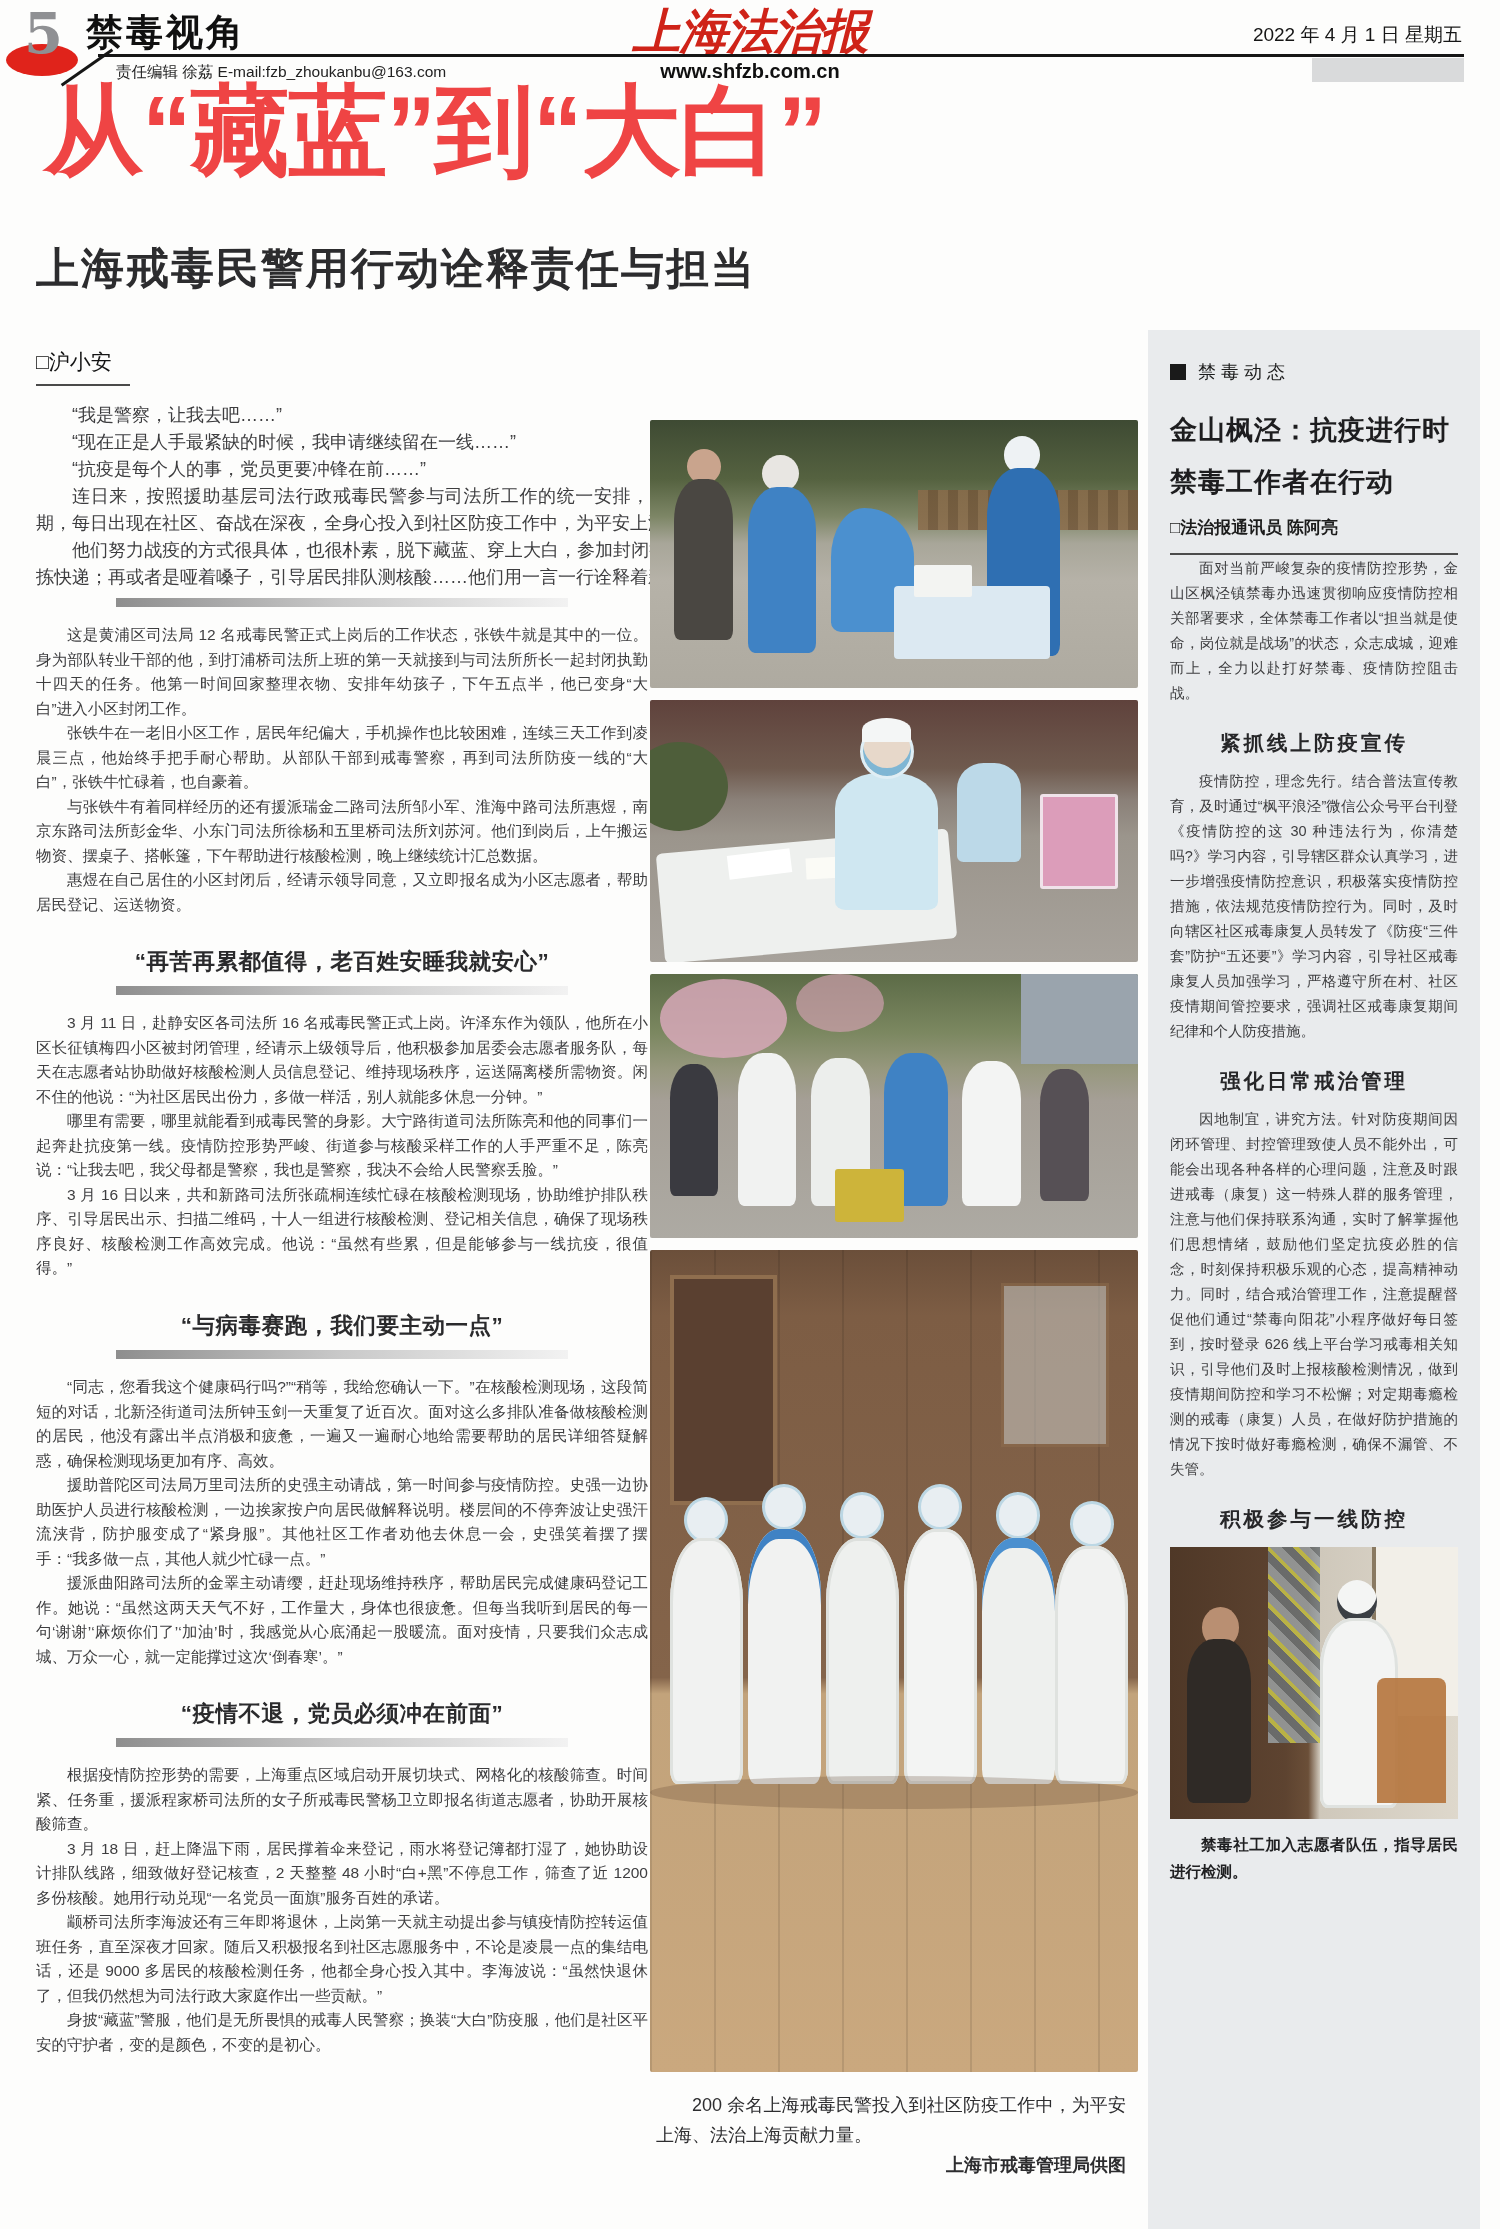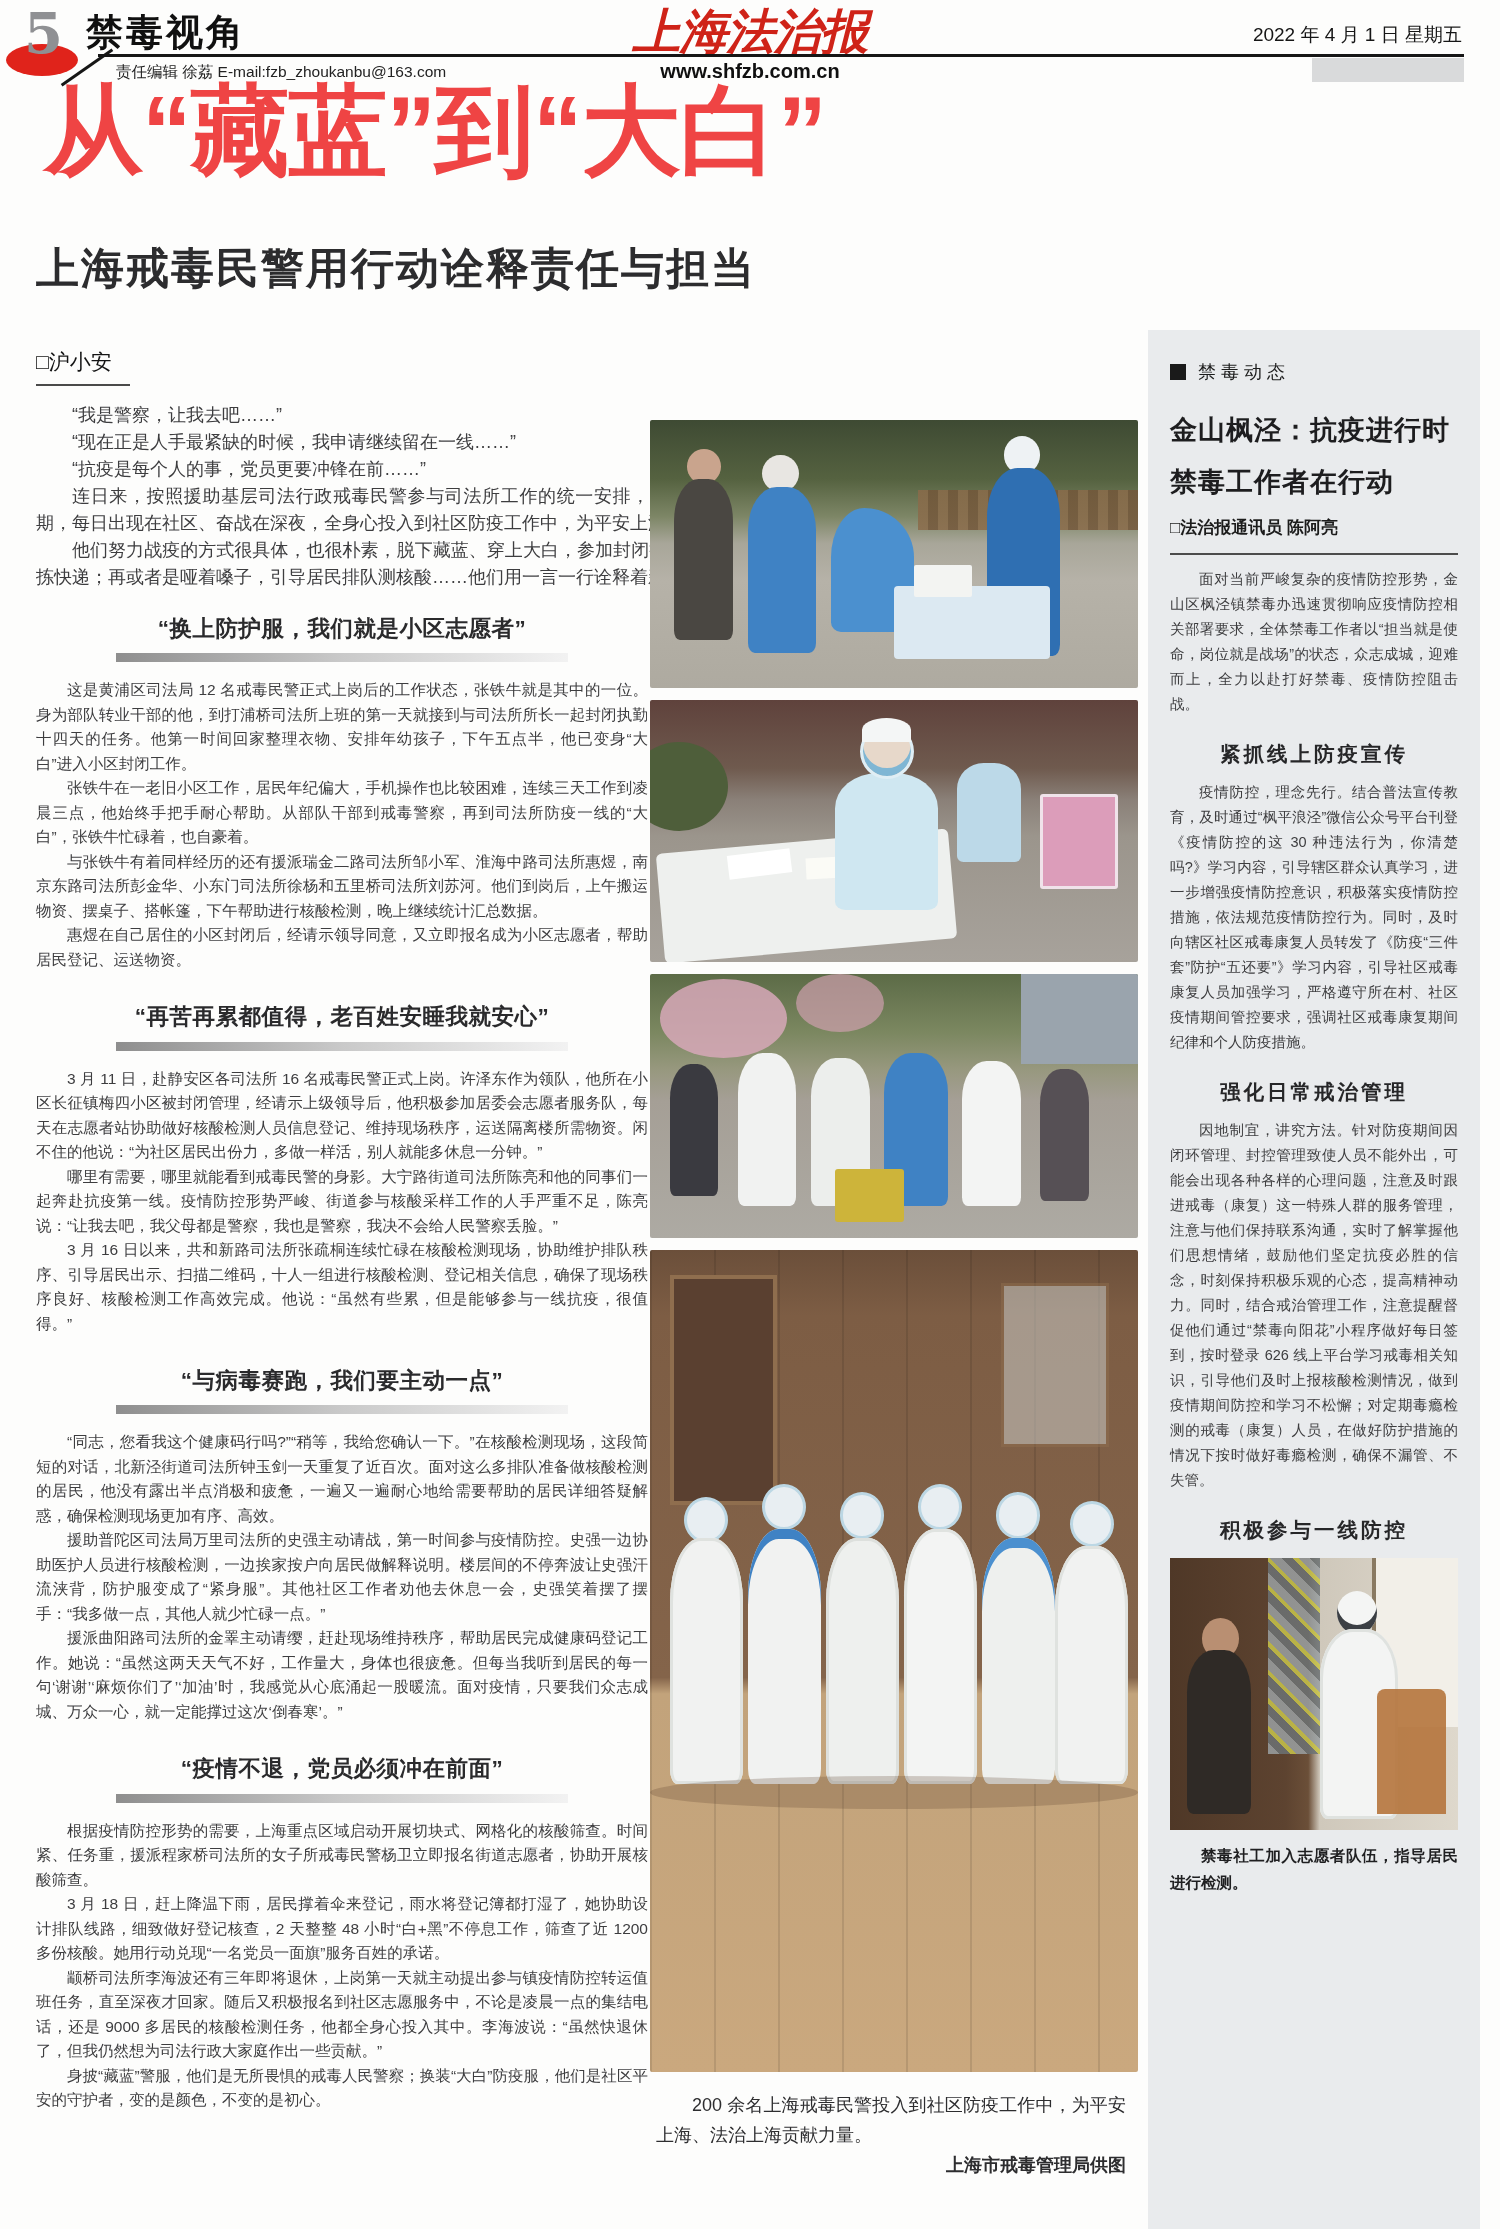--- a/index.html
+++ b/index.html
@@ -47,21 +47,21 @@
 
   .mid-caption { position:absolute; left:656px; top:2090px; width:470px; font-size:18px; line-height:30px; color:#2d2d2f; text-align:justify; }
   .mid-caption .credit { text-align:right; font-weight:bold; text-indent:0; }
 
   
   .sidebar { position:absolute; left:1148px; top:330px; width:332px; height:1899px; background:#e9ebed; padding:30px 22px 20px; overflow:hidden; }
   .side-tag { display:flex; align-items:center; gap:12px; font-size:18px; color:#1c1c1c; letter-spacing:5px; }
   .side-tag .sq { width:16px; height:16px; background:#1a1a1a; flex:0 0 auto; }
   .side-title { margin-top:20px; font-size:27px; font-weight:bold; color:#1d1d1f; line-height:52px; letter-spacing:1px; }
   .side-byline { margin-top:8px; font-size:17px; font-weight:bold; color:#1c1c1c; padding-bottom:14px; border-bottom:2px solid #4c4c4c; }
-  .side-body { margin-top:12px; font-size:14.5px; line-height:25px; color:#3d3d3f; text-align:justify; }
+  .side-body { margin-top:1px; font-size:14.5px; line-height:25px; color:#3d3d3f; text-align:justify; }
   .side-sec-head { text-align:center; font-size:20.5px; font-weight:bold; color:#262628; letter-spacing:3px; margin:24px 0 14px; }
   .side-photo { position:relative; width:100%; height:272px; margin-top:16px; overflow:hidden; background:linear-gradient(90deg,#4f3827 0%,#5d4330 40%,#6b4f38 48%,#cfc8bb 52%,#ded8cc 100%); }
   .side-caption { margin-top:12px; font-size:15.5px; font-weight:bold; line-height:27px; color:#1f1f21; text-align:justify; text-indent:2em; }
 </style>
 </head>
 <body>
 
 <div class="page">
 
   <div class="red-oval"></div>
@@ -81,21 +81,20 @@
 
   <div class="intro">
     <p class="news-p">“我是警察，让我去吧……”</p>
     <p class="news-p">“现在正是人手最紧缺的时候，我申请继续留在一线……”</p>
     <p class="news-p">“抗疫是每个人的事，党员更要冲锋在前……”</p>
     <p class="news-p">连日来，按照援助基层司法行政戒毒民警参与司法所工作的统一安排，上海 200 余名戒毒民警完成报到，在疫情防控关键时期，每日出现在社区、奋战在深夜，全身心投入到社区防疫工作中，为平安上海、法治上海贡献力量。</p>
     <p class="news-p">他们努力战疫的方式很具体，也很朴素，脱下藏蓝、穿上大白，参加封闭执勤任务，忙前忙后搬运物资；抑或是蹲在地上帮助分拣快递；再或者是哑着嗓子，引导居民排队测核酸……他们用一言一行诠释着新时代司法行政戒毒民警的责任和担当。</p>
   </div>
 
   <div class="left-col">
-    <div class="sec-head first">“换上防护服，我们就是小区志愿者”</div>
     <div class="sec-bar"></div>
     <p class="news-p">这是黄浦区司法局 12 名戒毒民警正式上岗后的工作状态，张铁牛就是其中的一位。身为部队转业干部的他，到打浦桥司法所上班的第一天就接到与司法所所长一起封闭执勤十四天的任务。他第一时间回家整理衣物、安排年幼孩子，下午五点半，他已变身“大白”进入小区封闭工作。</p>
     <p class="news-p">张铁牛在一老旧小区工作，居民年纪偏大，手机操作也比较困难，连续三天工作到凌晨三点，他始终手把手耐心帮助。从部队干部到戒毒警察，再到司法所防疫一线的“大白”，张铁牛忙碌着，也自豪着。</p>
     <p class="news-p">与张铁牛有着同样经历的还有援派瑞金二路司法所邹小军、淮海中路司法所惠煜，南京东路司法所彭金华、小东门司法所徐杨和五里桥司法所刘苏河。他们到岗后，上午搬运物资、摆桌子、搭帐篷，下午帮助进行核酸检测，晚上继续统计汇总数据。</p>
     <p class="news-p">惠煜在自己居住的小区封闭后，经请示领导同意，又立即报名成为小区志愿者，帮助居民登记、运送物资。</p>
 
     <div class="sec-head">“再苦再累都值得，老百姓安睡我就安心”</div>
     <div class="sec-bar"></div>
     <p class="news-p">3 月 11 日，赴静安区各司法所 16 名戒毒民警正式上岗。许泽东作为领队，他所在小区长征镇梅四小区被封闭管理，经请示上级领导后，他积极参加居委会志愿者服务队，每天在志愿者站协助做好核酸检测人员信息登记、维持现场秩序，运送隔离楼所需物资。闲不住的他说：“为社区居民出份力，多做一样活，别人就能多休息一分钟。”</p>
     <p class="news-p">哪里有需要，哪里就能看到戒毒民警的身影。大宁路街道司法所陈亮和他的同事们一起奔赴抗疫第一线。疫情防控形势严峻、街道参与核酸采样工作的人手严重不足，陈亮说：“让我去吧，我父母都是警察，我也是警察，我决不会给人民警察丢脸。”</p>

